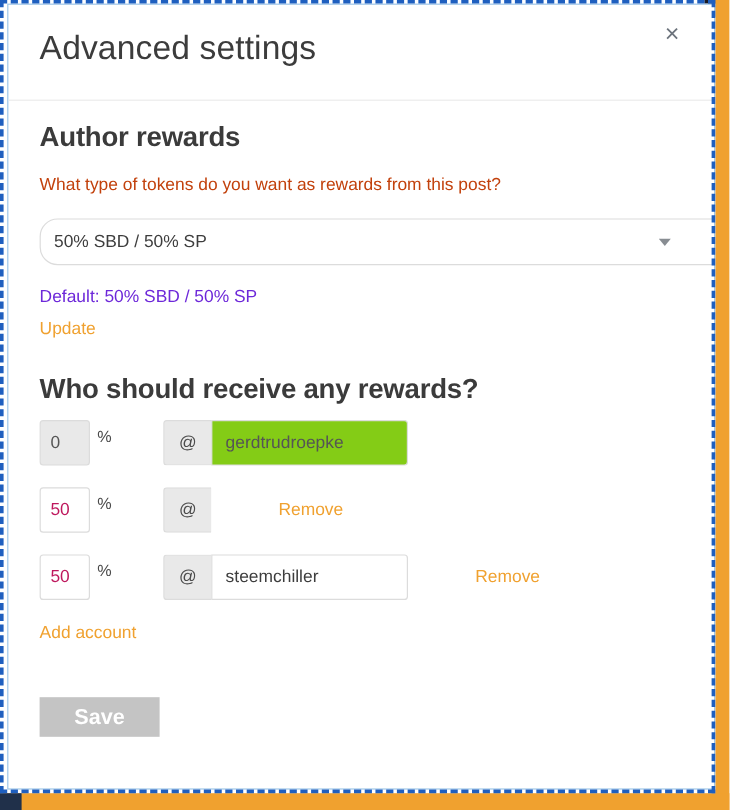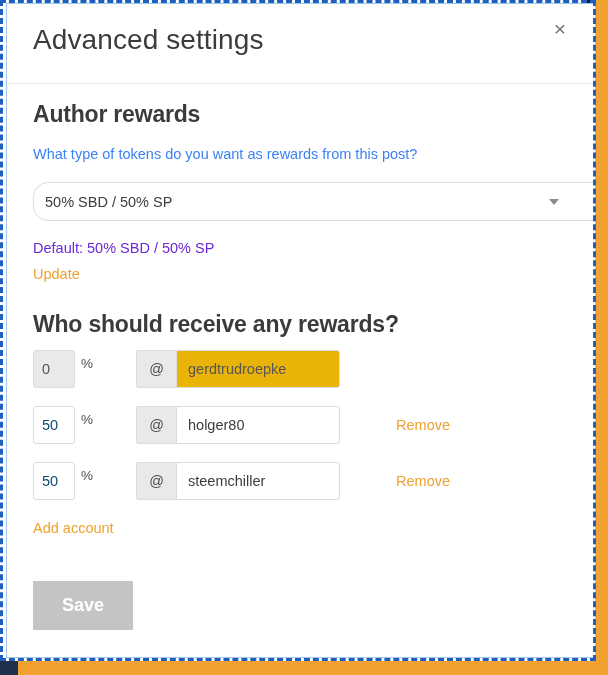--- a/index.html
+++ b/index.html
@@ -126,21 +126,21 @@
     font-weight: bold;
     color: #3b3b3b;
     letter-spacing: -0.2px;
   }
 
   #author-rewards-heading { margin-top: 17px; }
 
   #author-rewards-question {
     margin-top: 16px;
     font-size: 14.5px;
-    color: #3b82f6;
+    color: #c2410c;
     line-height: 20px;
   }
 
   
   #rewards-select-wrapper {
     margin-top: 18px;
     position: relative;
     width: 540px;
     height: 39px;
   }
@@ -198,21 +198,21 @@
     position: relative;
   }
 
   .pct-input {
     width: 42px;
     height: 38px;
     border: 1px solid #dcdcdc;
     border-radius: 3px;
     background: #ffffff;
     font-size: 14.5px;
-    color: #0c4a6e;
+    color: #be185d;
     padding: 0 8px;
     font-family: "Liberation Sans", sans-serif;
     outline: none;
   }
   .pct-input.disabled {
     background: #e9e9e9;
     color: #555;
   }
 
   .pct-sign {
@@ -246,39 +246,39 @@
     border: 1px solid #dcdcdc;
     border-radius: 0 3px 3px 0;
     background: #ffffff;
     font-size: 14.5px;
     color: #3d3d3d;
     padding: 0 11px;
     font-family: "Liberation Sans", sans-serif;
     outline: none;
   }
   .account-input.disabled {
-    background: #eab308;
+    background: #84cc16;
     color: #555;
   }
 
   .remove-link {
     margin-left: 56px;
     color: #f0a12f;
     font-size: 14.5px;
     text-decoration: none;
     cursor: pointer;
   }
   .remove-spacer { margin-left: 56px; width: 62px; }
 
   #add-account-link { margin-top: 2px; }
 
   #save-button {
     margin-top: 44px;
     width: 100px;
-    height: 49px;
+    height: 33px;
     background: #c4c4c4;
     color: #ffffff;
     border: none;
     font-size: 18px;
     font-weight: bold;
     font-family: "Liberation Sans", sans-serif;
     cursor: default;
     display: flex;
     align-items: center;
     justify-content: center;
@@ -327,21 +327,20 @@
           <input class="account-input disabled" type="text" disabled="" value="gerdtrudroepke" style="">
         </div>
         <span class="remove-spacer"></span>
       </div>
 
       <div class="beneficiary-row">
         <input class="pct-input" type="text" value="50" style="">
         <span class="pct-sign">%</span>
         <div class="account-group">
           <span class="at-prefix">@</span>
-          <input class="account-input" type="text" value="holger80" style="">
         </div>
         <a class="remove-link">Remove</a>
       </div>
 
       <div class="beneficiary-row">
         <input class="pct-input" type="text" value="50" style="">
         <span class="pct-sign">%</span>
         <div class="account-group">
           <span class="at-prefix">@</span>
           <input class="account-input" type="text" value="steemchiller" style="">

